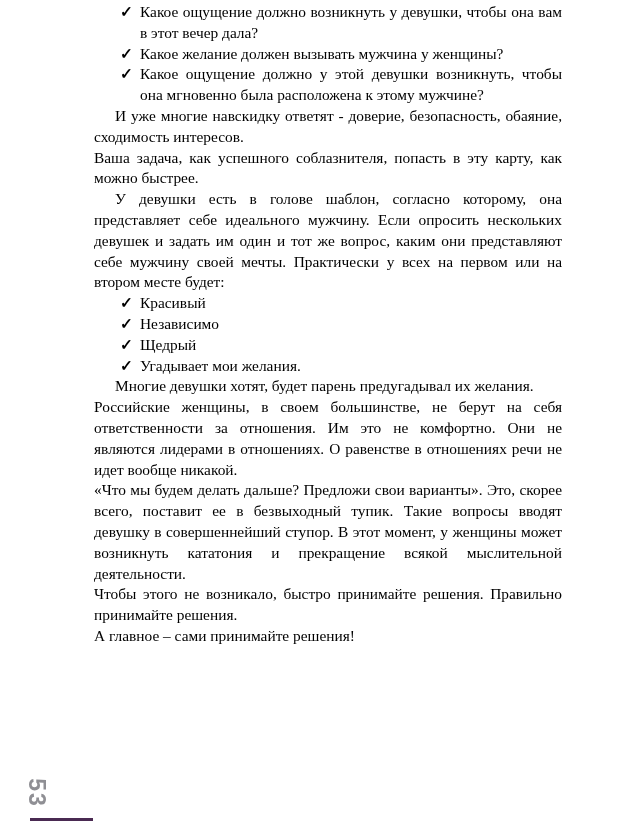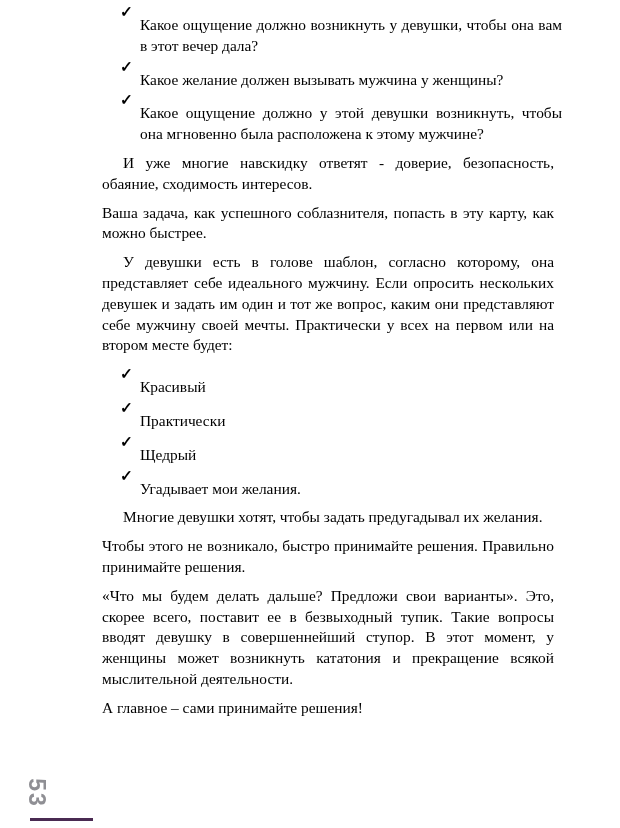--- a/index.html
+++ b/index.html
@@ -14,28 +14,28 @@
     width: 620px; height: 828px;
     overflow: hidden;
     background: #ffffff;
   }
   .content {
     position: absolute; top: 0; left: 0; right: 0;
     padding: 2px 58px 0 94px;
     font-size: 15.4px;
     line-height: 20.8px;
   }
-  .content p { margin: 8px; text-align: justify; }
+  .content p { margin: 0; text-align: justify; }
   .gap { margin-top: 7px; }
   .indent { text-indent: 21px; }
   .bigindent { text-indent: 38px; }
   .checklist { list-style: none; margin: 0; padding: 0 0 0 26px; }
   .checklist li { display: flex; align-items: flex-start; }
   .check { flex: 0 0 20px; width: 20px; font-weight: 700; }
-  .check-text { flex: 1 1 auto; text-align: justify; margin-top: 13px; }
+  .check-text { flex: 1 1 auto; text-align: justify; }
   .page-number {
     position: absolute; left: 13px; bottom: 13px;
     width: 48px; height: 44px;
     display: flex; align-items: center; justify-content: center;
     transform: rotate(90deg);
     font-family: "Liberation Sans", "DejaVu Sans", sans-serif;
     font-size: 23px; font-weight: 700; letter-spacing: 2px;
     color: var(--page-number, #8f8f94);
   }
   .footer-bar {
@@ -71,36 +71,37 @@
 
     <p class="indent gap">У девушки есть в голове шаблон, согласно которому, она представляет себе идеального мужчину. Если опросить нескольких девушек и задать им один и тот же вопрос, каким они представляют себе мужчину своей мечты. Практически у всех на первом или на втором месте будет:</p>
 
     <ul class="checklist">
       <li class="check-item">
         <span class="check">✓</span>
         <span class="check-text">Красивый</span>
       </li>
       <li class="check-item">
         <span class="check">✓</span>
-        <span class="check-text">Практически</span>
+        <span class="check-text">Независимо</span>
       </li>
       <li class="check-item">
         <span class="check">✓</span>
         <span class="check-text">Щедрый</span>
       </li>
       <li class="check-item">
         <span class="check">✓</span>
         <span class="check-text">Угадывает мои желания.</span>
       </li>
     </ul>
 
-    <p class="indent gap">Многие девушки хотят, чтобы задать предугадывал их желания.</p>
+    <p class="indent gap">Многие девушки хотят, будет парень предугадывал их желания.</p>
+    <p>Российские женщины, в своем большинстве, не берут на себя ответственности за отношения. Им это не комфортно. Они не являются лидерами в отношениях. О равенстве в отношениях речи не идет вообще никакой.</p>
 
+    <p>«Что мы будем делать дальше? Предложи свои варианты». Это, скорее всего, поставит ее в безвыходный тупик. Такие вопросы вводят девушку в совершеннейший ступор. В этот момент, у женщины может возникнуть кататония и прекращение всякой мыслительной деятельности.</p>
     <p>Чтобы этого не возникало, быстро принимайте решения. Правильно принимайте решения.</p>
-    <p>«Что мы будем делать дальше? Предложи свои варианты». Это, скорее всего, поставит ее в безвыходный тупик. Такие вопросы вводят девушку в совершеннейший ступор. В этот момент, у женщины может возникнуть кататония и прекращение всякой мыслительной деятельности.</p>
     <p>А главное – сами принимайте решения!</p>
 
   </main>
 
   <footer>
     <div class="page-number">53</div>
     <div class="footer-bar"></div>
   </footer>
 </div>
 

